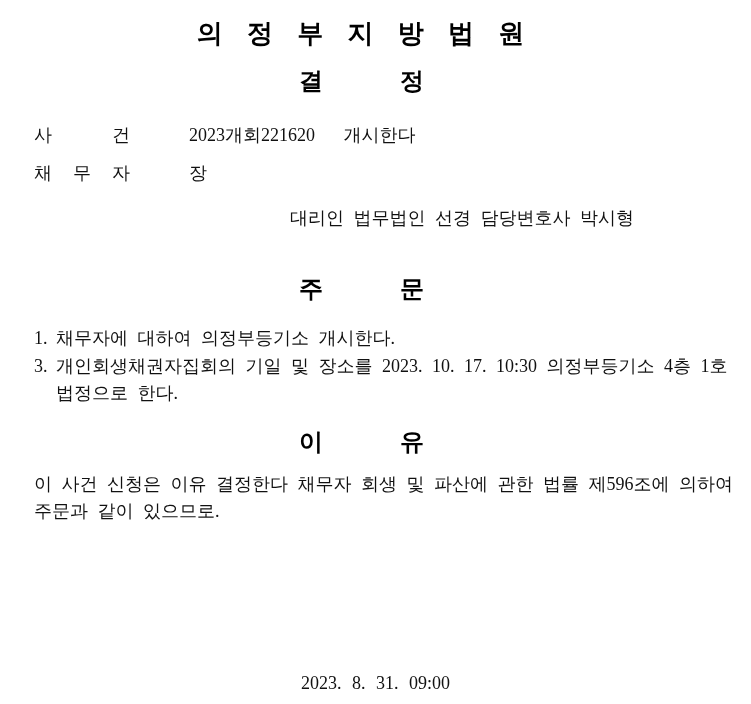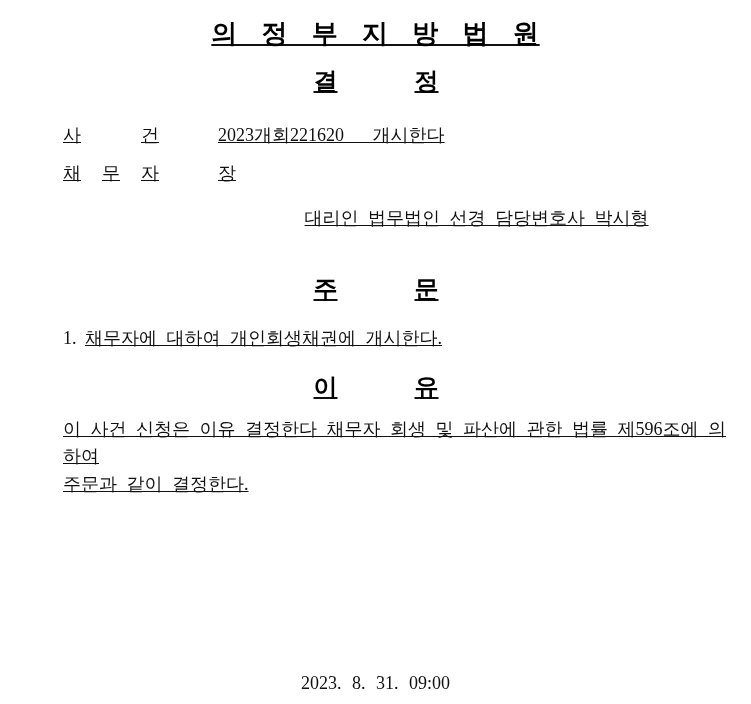--- a/index.html
+++ b/index.html
@@ -13,23 +13,22 @@
     color: #111111;
     font-family: "Liberation Serif", "DejaVu Serif", serif;
     font-size: 18px;
     overflow: hidden;
   }
   .page {
     position: relative;
     width: 751px;
     height: 704px;
     box-sizing: border-box;
-    padding: 16px 16px 0 63px;
+    padding: 16px 16px 0 34px;
     background: #ffffff;
-    text-decoration: underline;
   }
   
   .court-title {
     text-align: center;
     font-family: "Liberation Sans", "DejaVu Sans", sans-serif;
     font-weight: 700;
     font-size: 26px;
     line-height: 34px;
     letter-spacing: 1px;
     word-spacing: 15px;
@@ -145,31 +144,35 @@
   </div>
 
   <div class="pair-heading order-heading">
     <span>주</span>
     <span>문</span>
   </div>
 
   <div class="order-list">
 
     <div class="order-item">
-      <span class="num">1.</span><span>채무자에 대하여 개인회생채권에 개시한다.</span>
+      <span class="num">1.</span><span>채무자에 대하여 의정부등기소 개시한다.</span>
     </div>
 
 
+    <div class="order-item">
+      <span class="num">3.</span><span>개인회생채권자집회의 기일 및 장소를 2023. 10. 17. 10:30 의정부등기소 4층 1호</span>
+      <div class="cont">법정으로 한다.</div>
+    </div>
   </div>
 
   <div class="pair-heading reason-heading">
     <span>이</span>
     <span>유</span>
   </div>
 
   <div class="reason-para">
     <div>이 사건 신청은 이유 결정한다 채무자 회생 및 파산에 관한 법률 제596조에 의하여</div>
-    <div>주문과 같이 결정한다.</div>
+    <div>주문과 같이 있으므로.</div>
   </div>
 
   <div class="footer-date">2023. 8. 31. 09:00</div>
 
 </div>
 
 </body></html>

